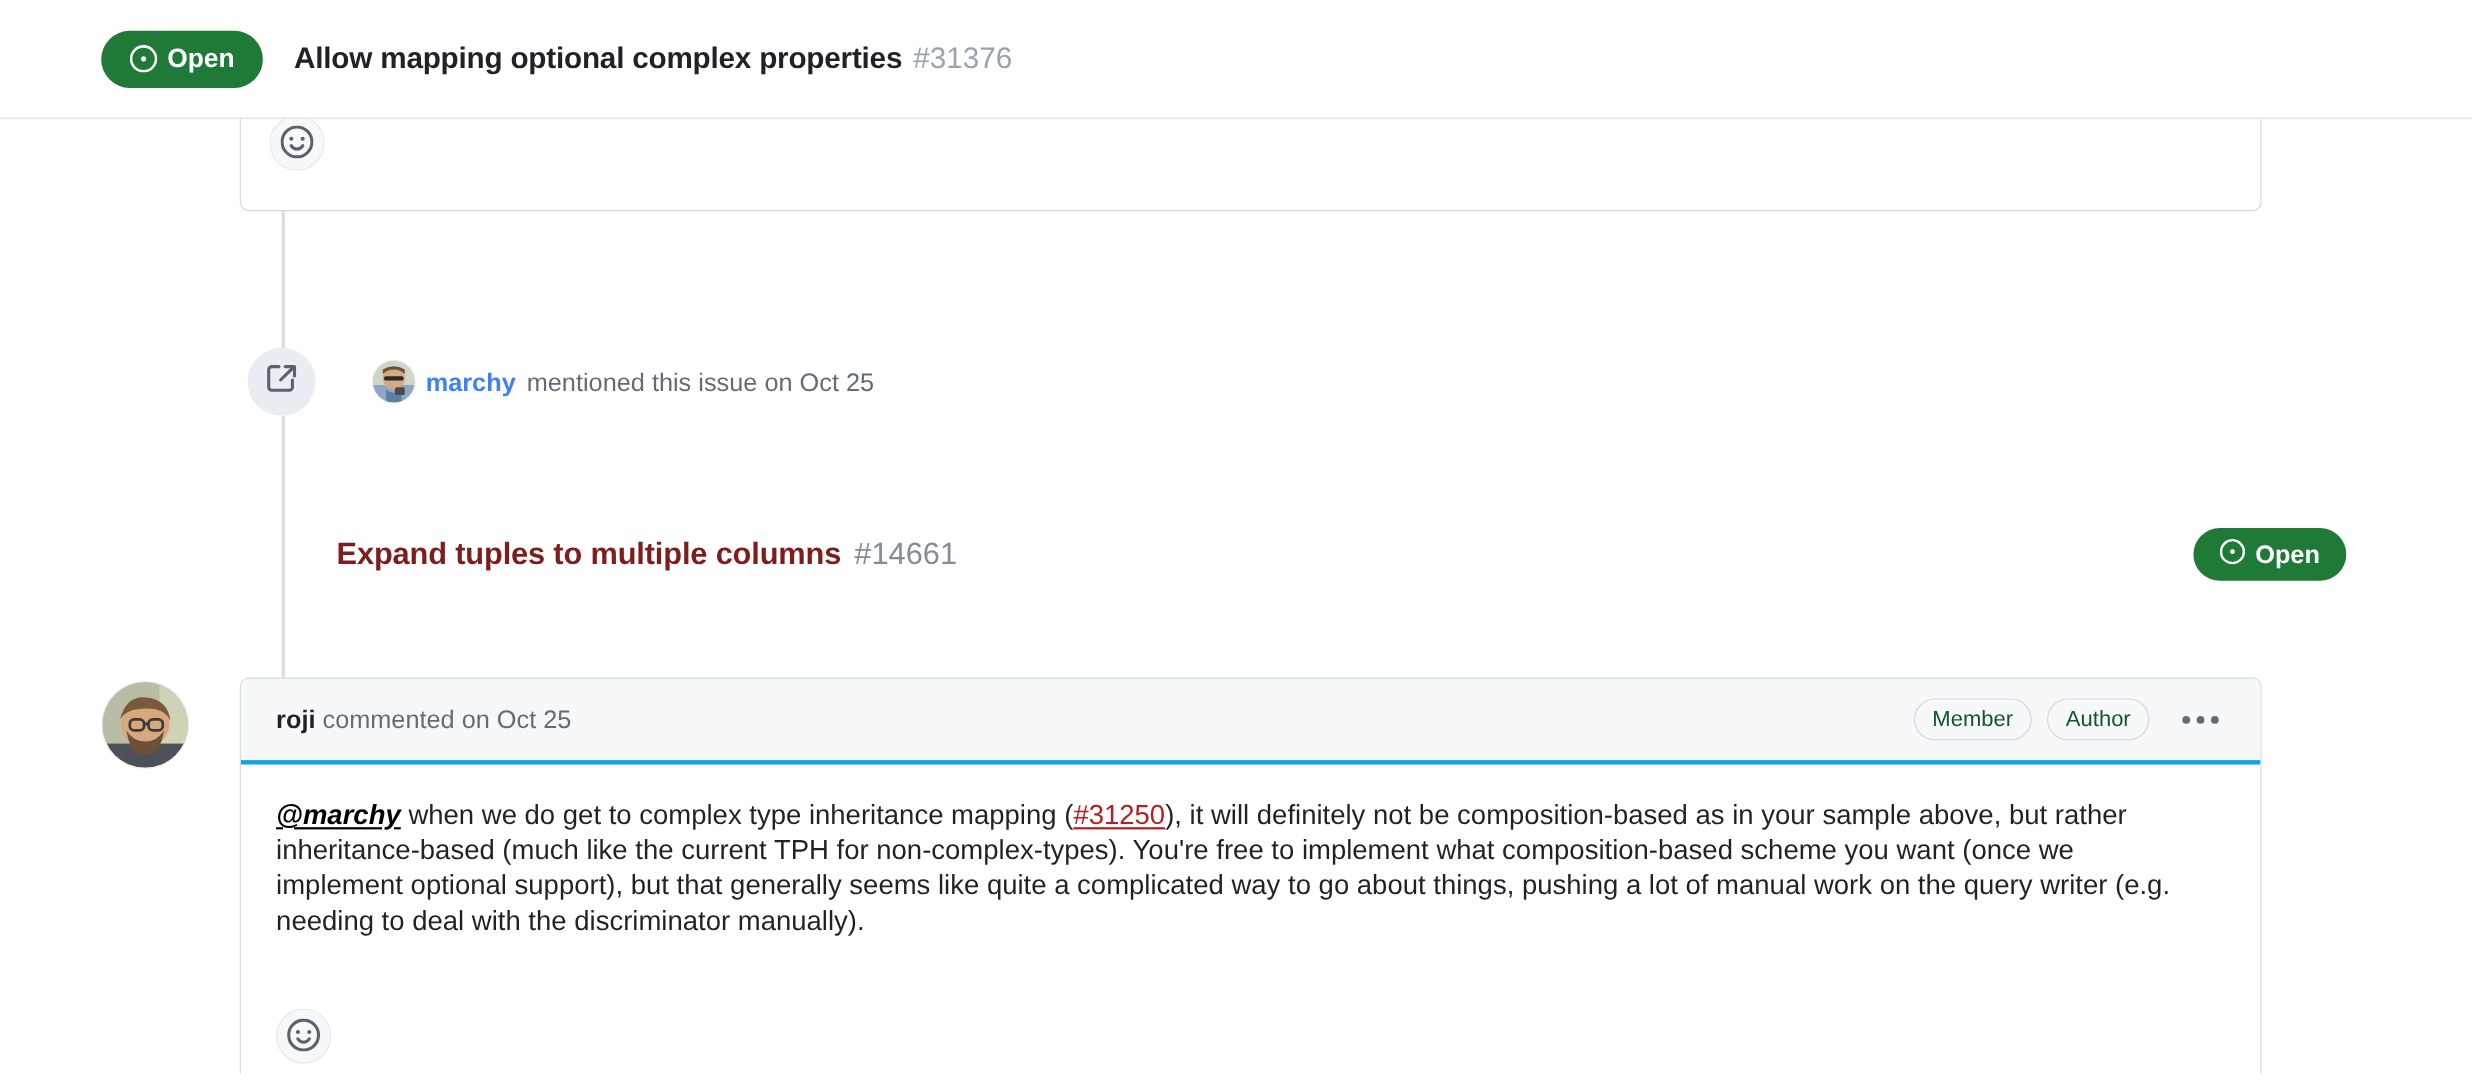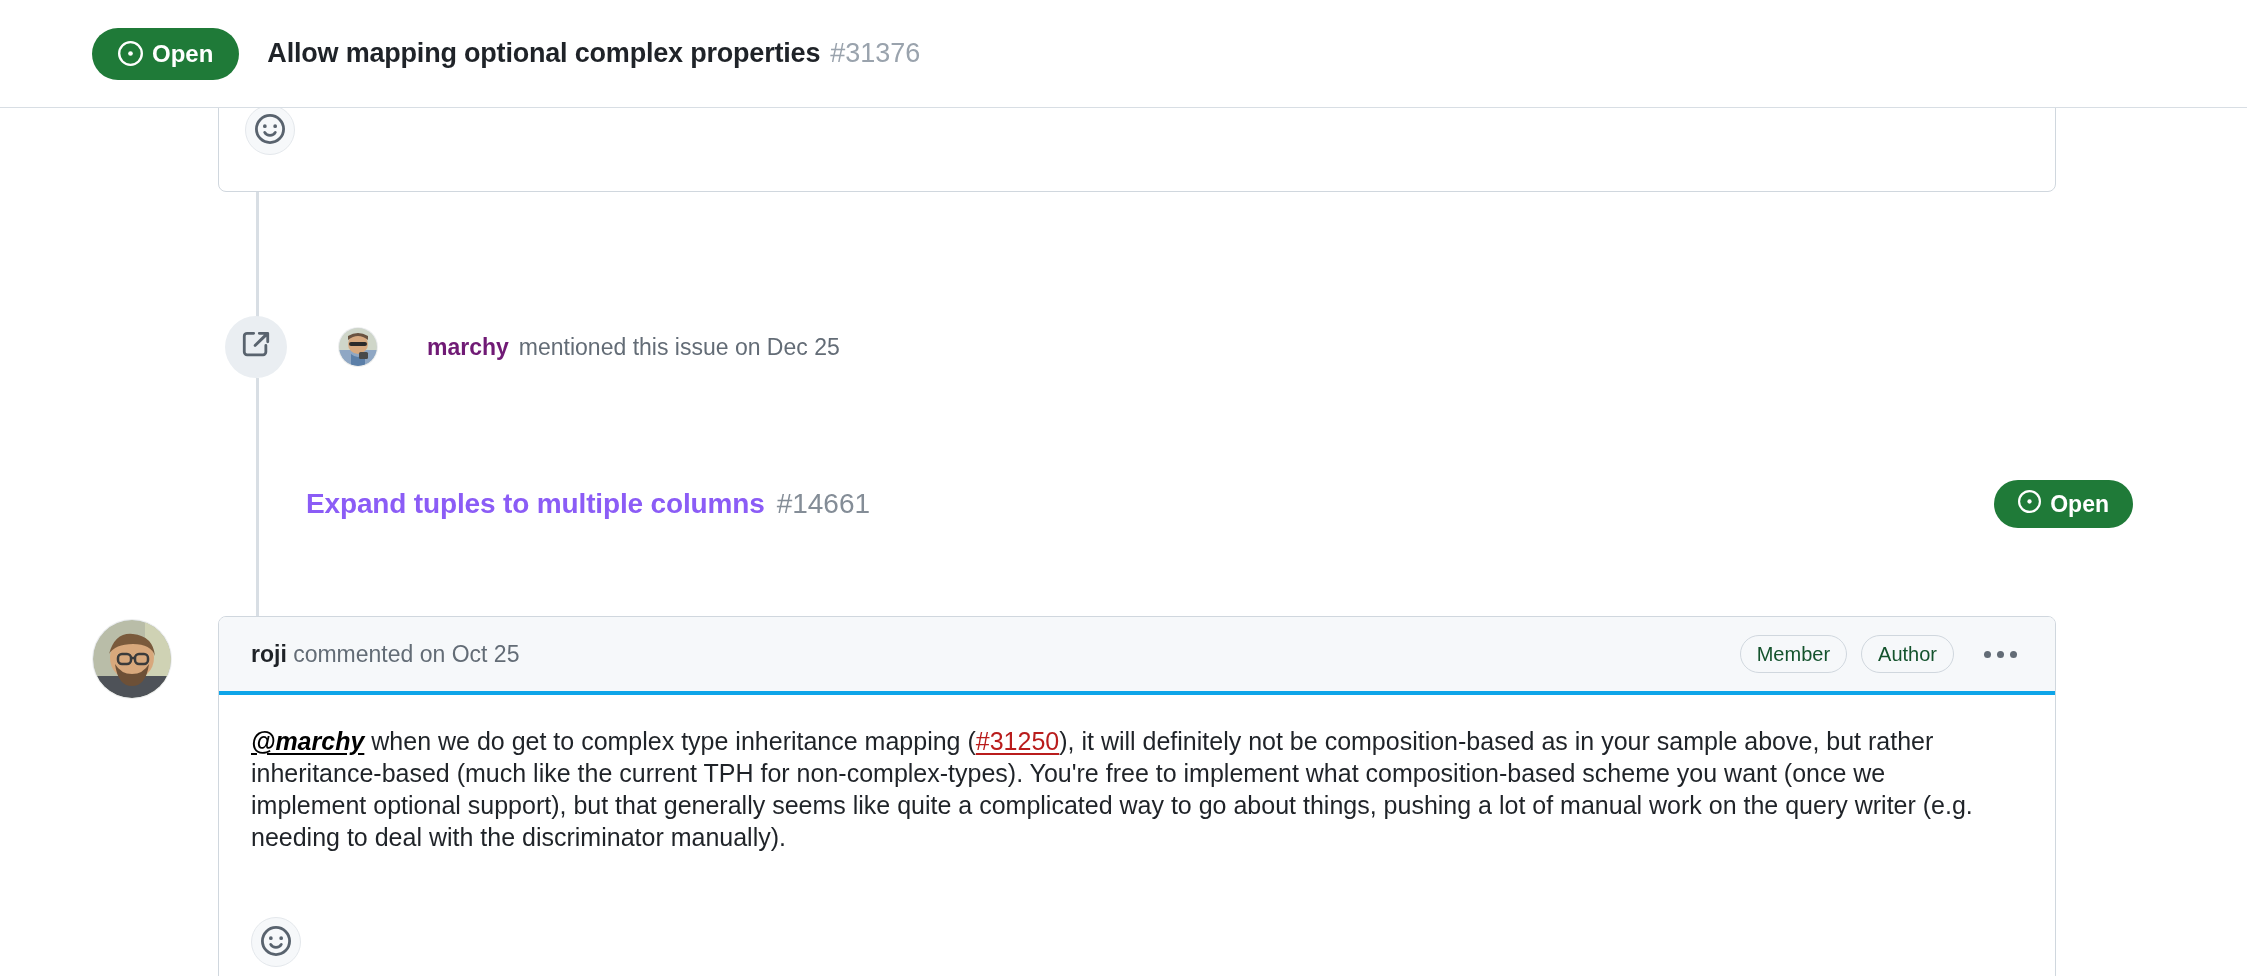--- a/index.html
+++ b/index.html
@@ -151,21 +151,21 @@
   }
   .event-text {
     display: flex;
     align-items: center;
     gap: 10px;
     margin-left: 52px;
     font-size: 23px;
     color: #636c76;
     white-space: nowrap;
   }
-  .event-text .uname { color: #701a75; font-weight: 600; margin-left: 40px; }
+  .event-text .uname { color: #3b82f6; font-weight: 600; }
 
   .avatar {
     border-radius: 999px;
     flex: 0 0 auto;
     overflow: hidden;
     background: #d0d7de;
     box-shadow: 0 0 0 1px rgba(31,35,40,0.08);
   }
   .avatar-sm { width: 38px; height: 38px; }
 
@@ -181,21 +181,21 @@
   }
   .ref-title-wrap {
     display: flex;
     align-items: baseline;
     gap: 12px;
     white-space: nowrap;
   }
   .ref-title {
     font-size: 28px;
     font-weight: 700;
-    color: #8b5cf6;
+    color: #7f1d1d;
     letter-spacing: -0.15px;
   }
   .ref-num {
     font-size: 28px;
     font-weight: 400;
     color: #848d97;
   }
   .state-pill-sm {
     display: inline-flex;
     align-items: center;
@@ -373,21 +373,21 @@
             <rect x="0" y="22" width="38" height="16" fill="#8fa7c4"></rect>
             <circle cx="19" cy="16" r="10" fill="#d7a97f"></circle>
             <path d="M9 12 q10 -8 20 0 l0 -4 q-10 -6 -20 0 Z" fill="#6a5340"></path>
             <rect x="10" y="14" width="18" height="4" rx="2" fill="#2b2b2b"></rect>
             <path d="M12 26 q7 6 14 0 l0 12 l-14 0 Z" fill="#5b7fa8"></path>
             <rect x="20" y="24" width="9" height="7" rx="1.5" fill="#4a4a4a"></rect>
           </g>
         </svg>
       </span>
       <span class="uname">marchy</span>
-      <span>mentioned this issue on Dec 25</span>
+      <span>mentioned this issue on Oct 25</span>
     </div>
   </div>
 
   <div class="ref-row">
     <div class="ref-title-wrap">
       <a class="ref-title" href="#" style="text-decoration:none;">Expand tuples to multiple columns</a>
       <span class="ref-num">#14661</span>
     </div>
     <div class="state-pill-sm">
       <span>

